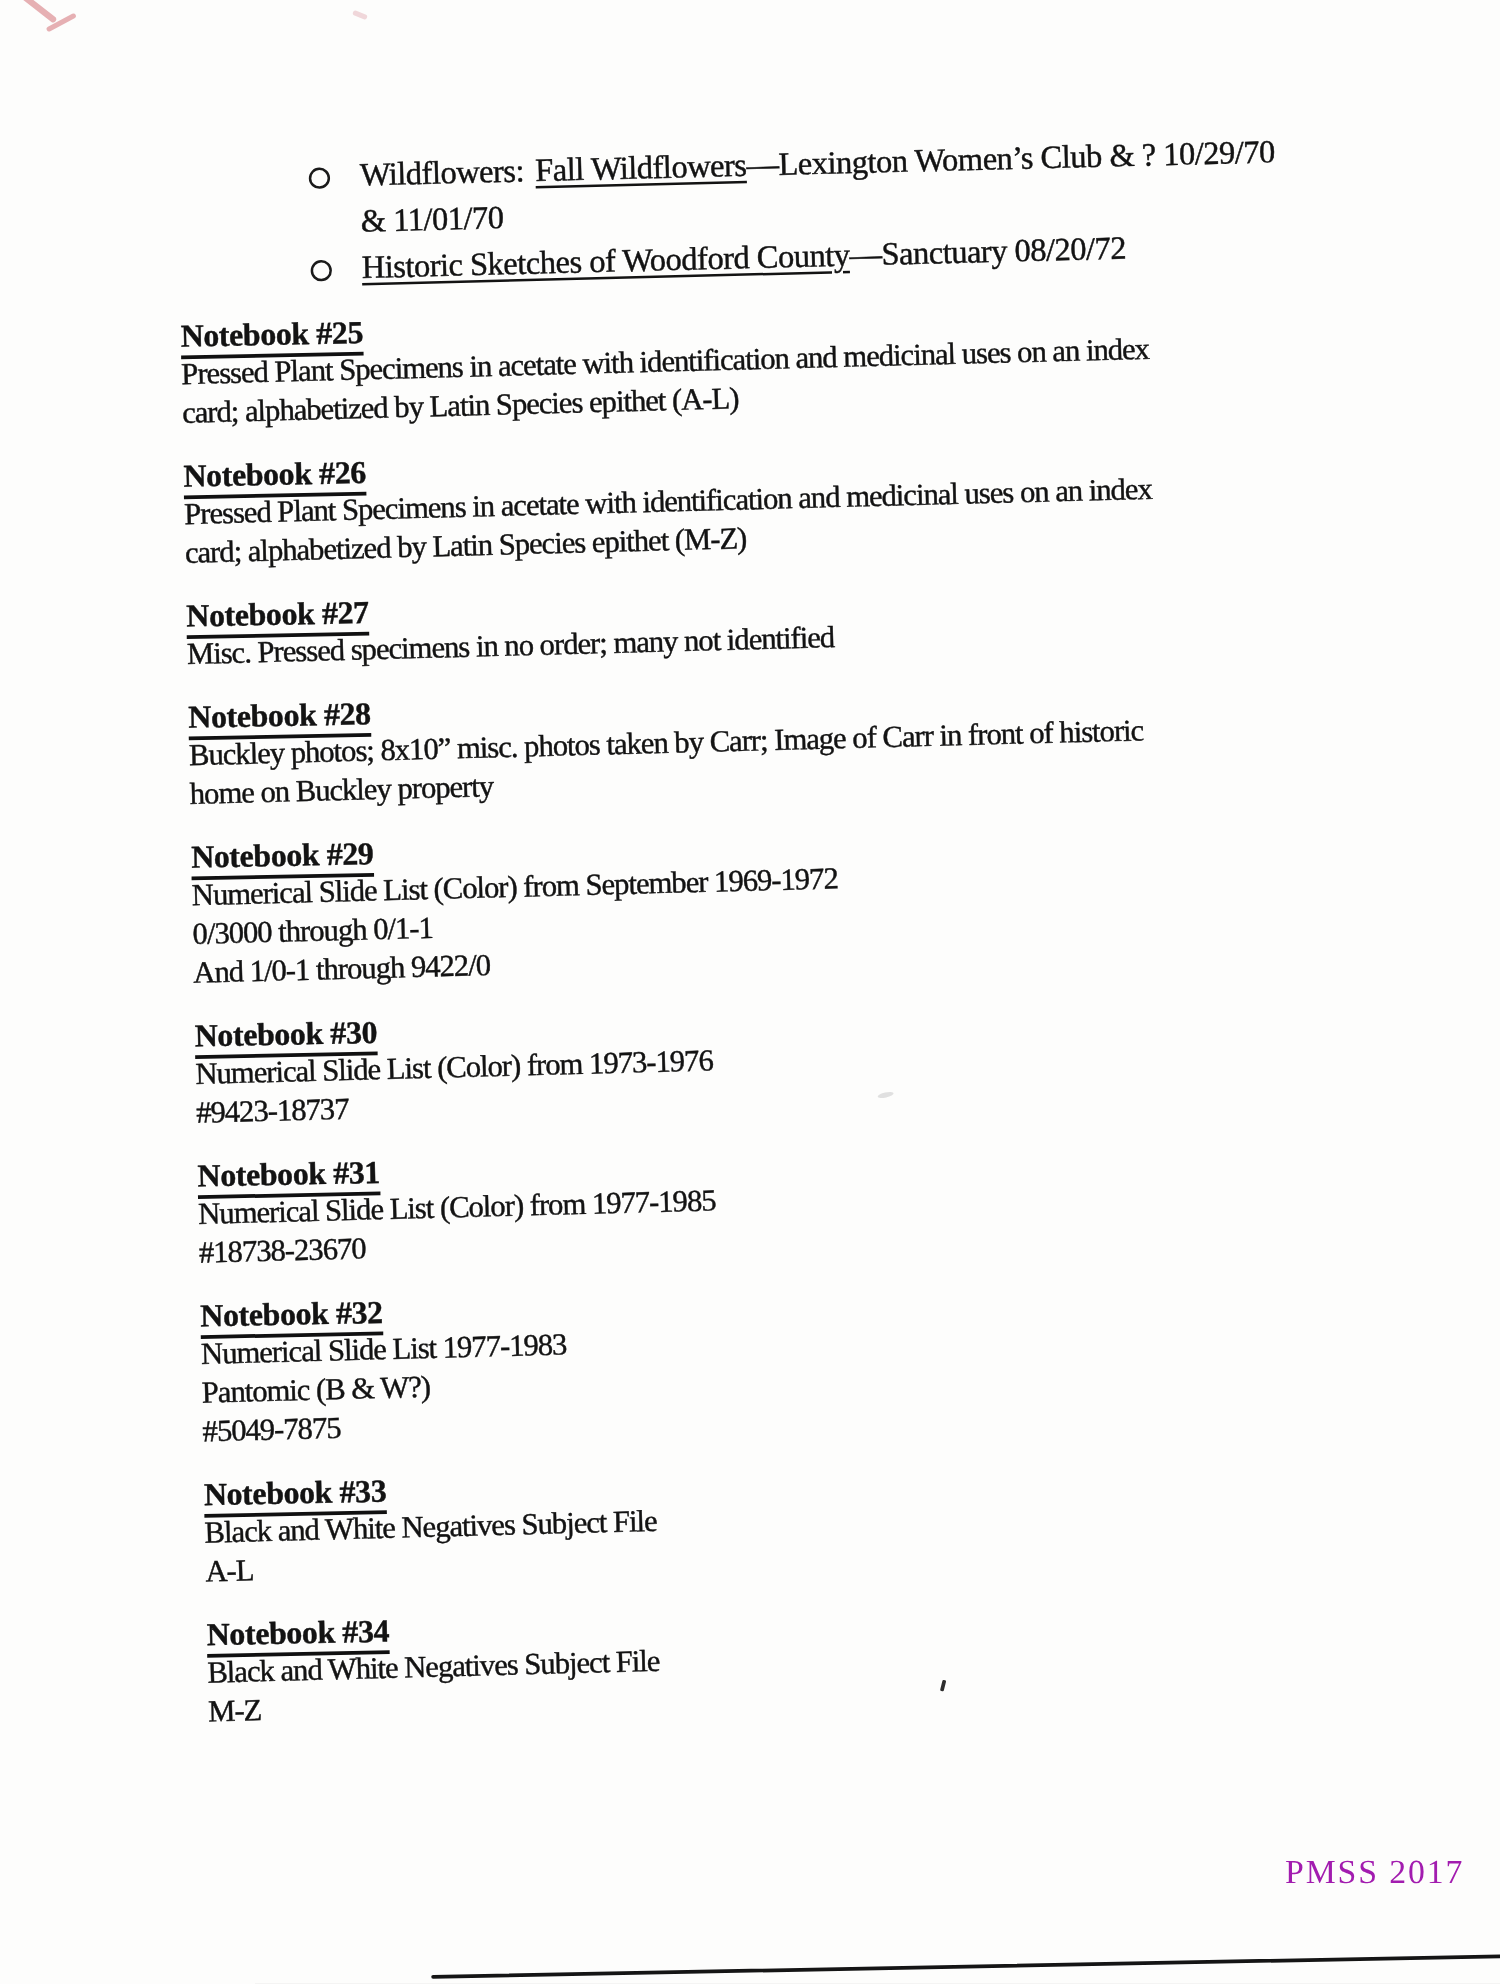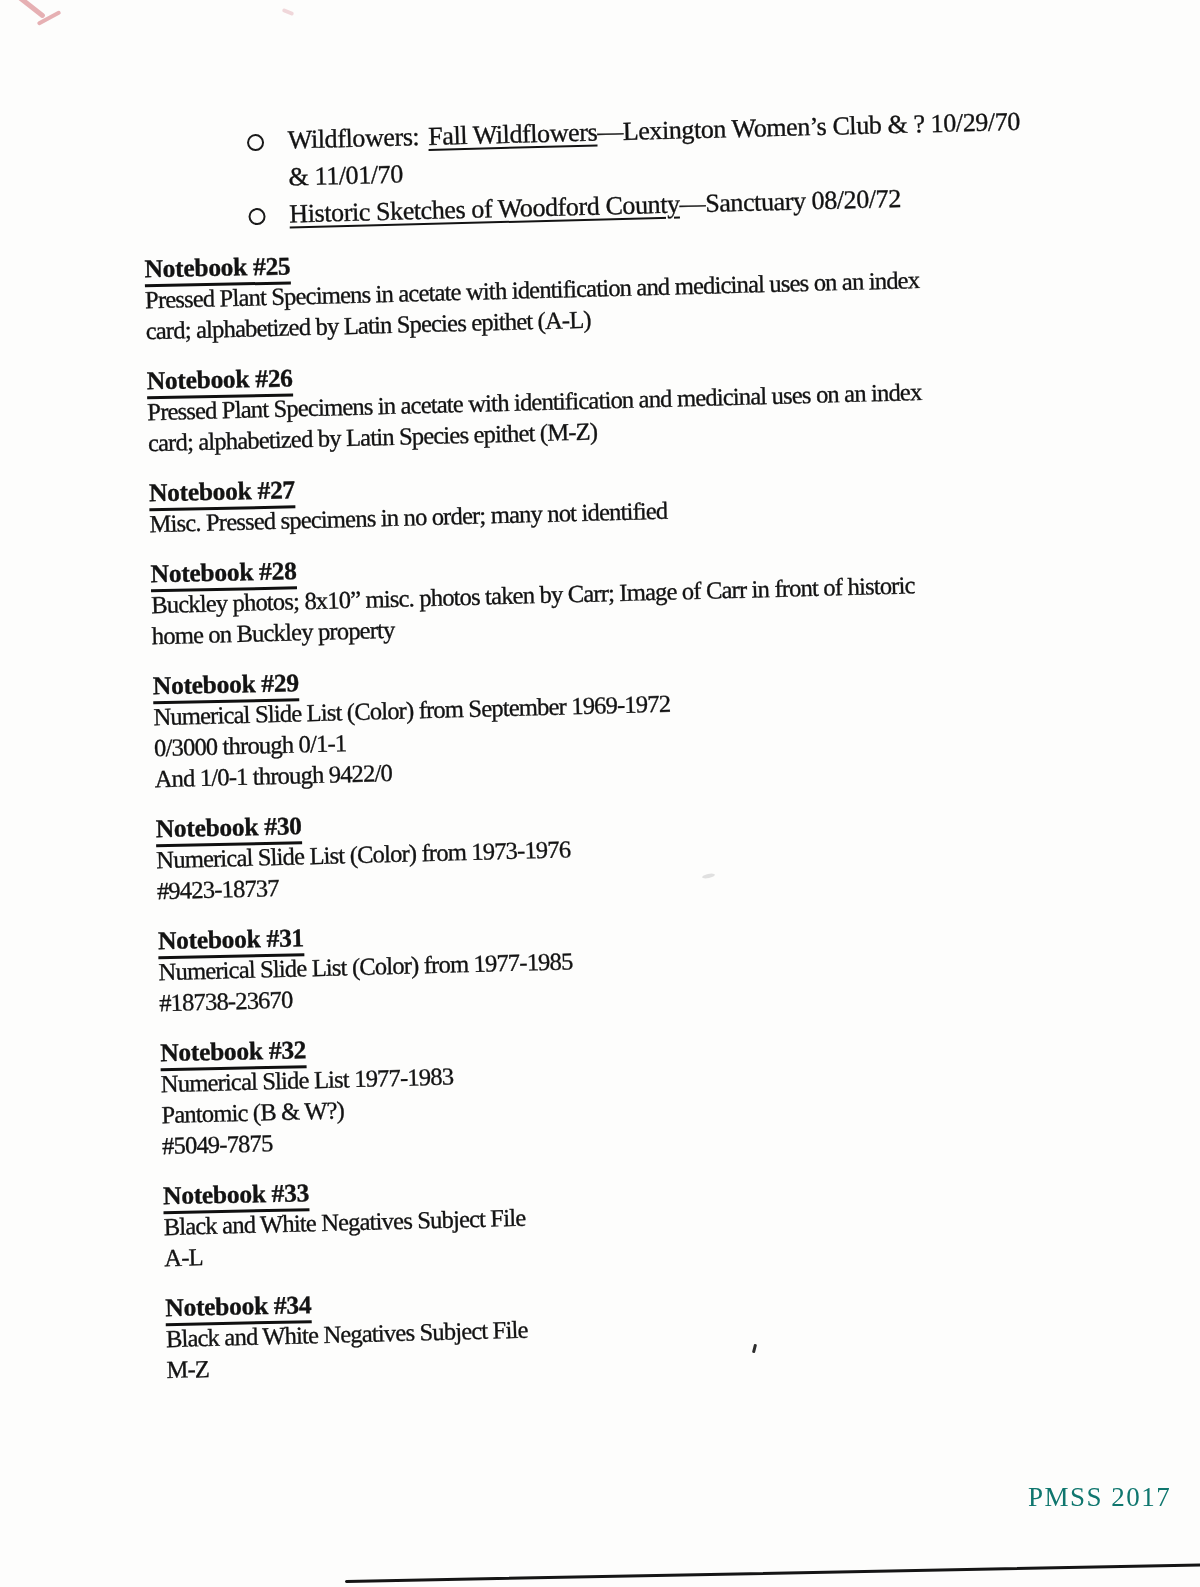--- a/index.html
+++ b/index.html
@@ -70,21 +70,21 @@
     white-space: nowrap;
     transform: rotate(-0.35deg);
     transform-origin: left bottom;
   }
   .ink { -webkit-text-stroke: 0.35px currentColor; }
   
   .watermark {
     position: absolute;
     left: 1028px; top: 1482px;
     font-size: 27px;
-    color: #0f766e;
+    color: #a21caf;
     letter-spacing: 1.5px;
     white-space: nowrap;
   }
   .edge-line {
     position: absolute;
     left: 345px; top: 1580px;
     width: 870px; height: 3px;
     background: #151515;
     transform: rotate(-1.1deg);
     transform-origin: left center;

